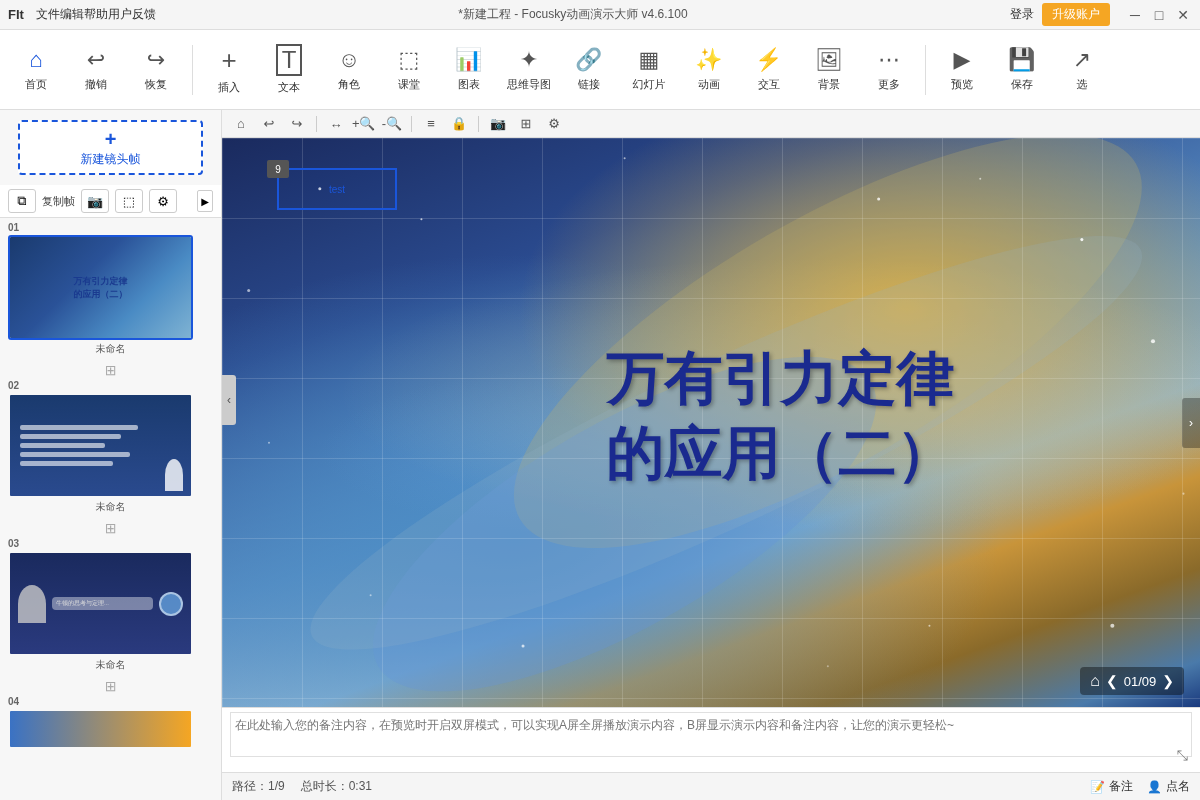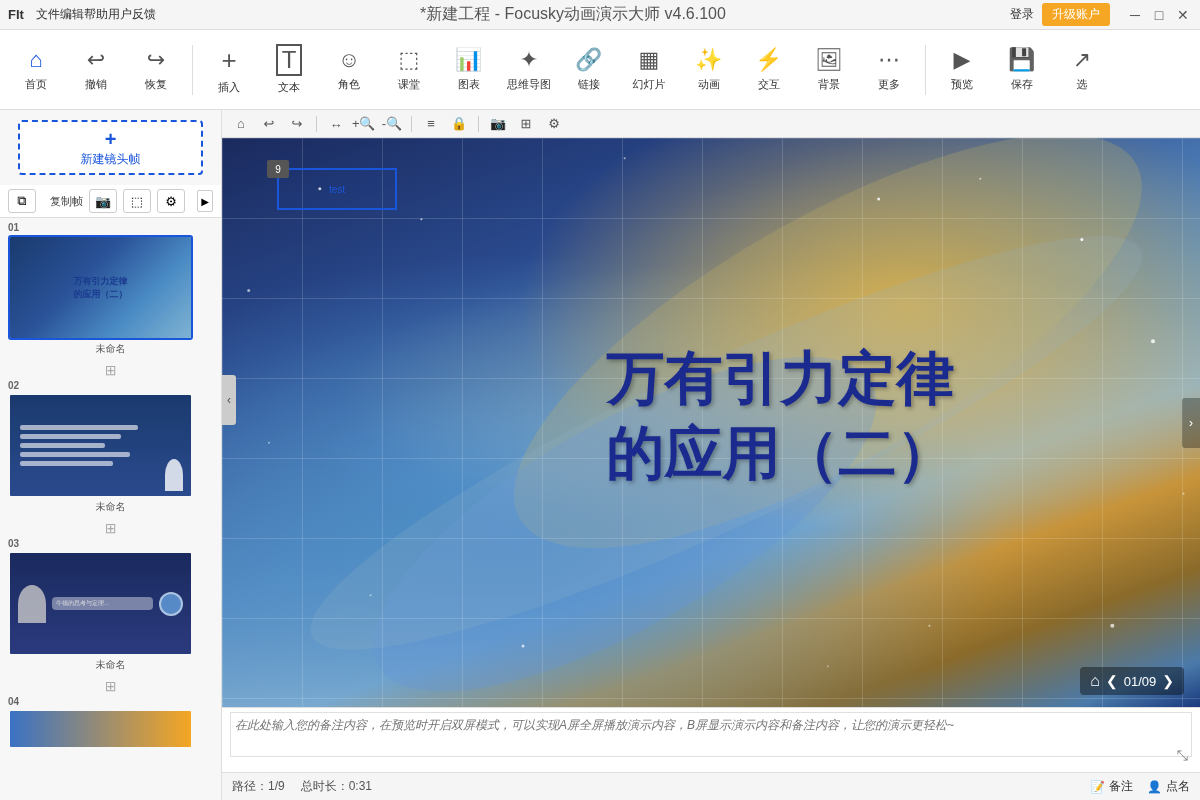--- a/index.html
+++ b/index.html
@@ -12,21 +12,21 @@
       display: flex;
       align-items: center;
       justify-content: space-between;
       border-bottom: 1px solid #ddd;
       padding: 0 8px;
     }
     #titlebar .left { display: flex; align-items: center; gap: 12px; }
     #titlebar .left .logo { font-weight: bold; color: #333; font-size: 13px; }
     #titlebar .menu { display: flex; color: #333; font-size: 12px; }
     #titlebar .menu span { cursor: pointer; }
-    #titlebar .center { color: #555; font-size: 16px; text-align: center; }
+    #titlebar .center { color: #555; font-size: 12px; text-align: center; }
     #titlebar .right { display: flex; align-items: center; gap: 8px; margin-left: 20px; }
     #titlebar .right .login-btn { color: #333; font-size: 12px; cursor: pointer; }
     #titlebar .right .upgrade-btn { background: #f5a623; color: white; border: none; padding: 3px 10px; border-radius: 3px; font-size: 12px; cursor: pointer; }
     #titlebar .right .win-ctrl { display: flex; gap: 6px; margin-left: 8px; }
     #titlebar .right .win-ctrl span { font-size: 14px; cursor: pointer; color: #555; width: 18px; text-align: center; }
 
     
     #toolbar {
       height: 80px;
       background: #ffffff;
@@ -277,21 +277,20 @@
     #notes-input {
       width: 100%;
       height: 45px;
       border: 1px solid #e0e0e0;
       resize: none;
       font-size: 12px;
       color: #aaa;
       padding: 4px;
       outline: none;
       font-family: 'Microsoft YaHei', sans-serif;
-      font-style: italic;
     }
     #notes-expand {
       position: absolute;
       right: 12px;
       bottom: 8px;
       cursor: pointer;
       font-size: 14px;
       color: #777;
     }
 
@@ -468,21 +467,21 @@
 
     <div id="new-frame-btn">
       <span class="plus">+</span>
       <span>新建镜头帧</span>
     </div>
 
     <div id="slide-controls">
       <div class="ctrl-btn">
         <span>⧉</span>
       </div>
-      <span style="font-size:11px;color:#444;margin-left:8px;">复制帧</span>
+      <span style="font-size:11px;color:#444;">复制帧</span>
       <div class="ctrl-btn">
         <span>📷</span>
       </div>
       <div class="ctrl-btn">
         <span>⬚</span>
       </div>
       <div class="ctrl-btn">
         <span>⚙</span>
       </div>
       <div style="margin-left:auto;width:16px;height:22px;border:1px solid #ccc;background:white;display:flex;align-items:center;justify-content:center;cursor:pointer;border-radius:2px;">

